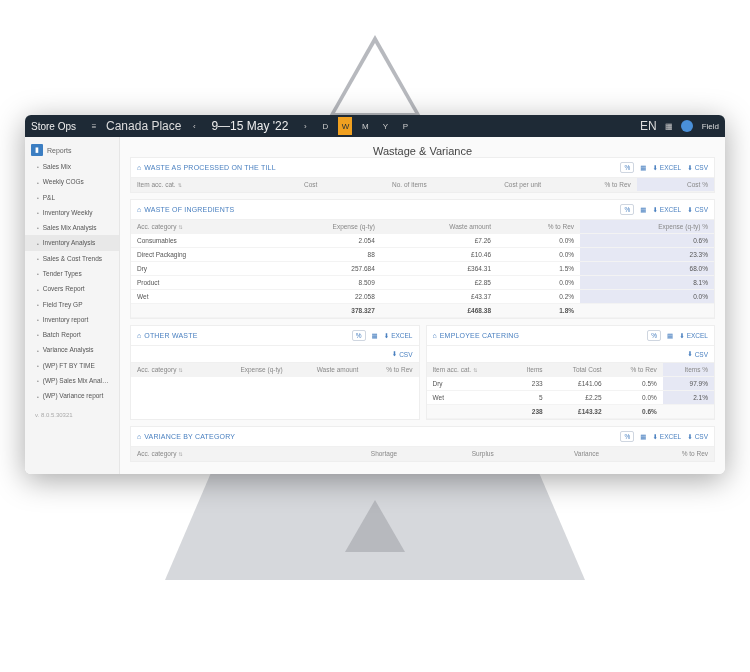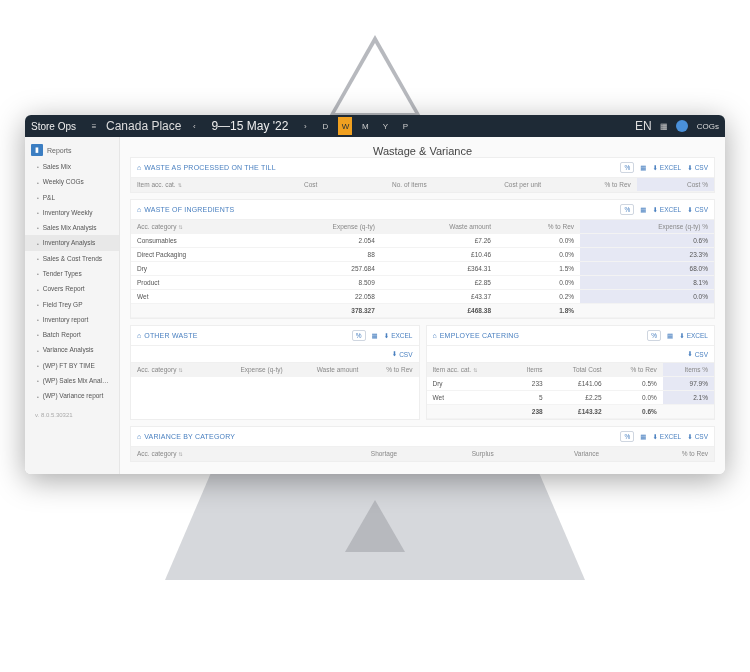--- a/index.html
+++ b/index.html
@@ -76,21 +76,21 @@
     <span class="nav-btn">›</span>
     <span class="period">D</span>
     <span class="period active">W</span>
     <span class="period">M</span>
     <span class="period">Y</span>
     <span class="period">P</span>
     <span class="spacer"></span>
     <span class="loc">EN</span>
     <span class="ico">▦</span>
     <span class="avatar"></span>
-    <span class="user">COGs</span>
+    <span class="user">Field</span>
   </div>
 
   <div class="body">
 
     <div class="side">
       <div class="side-top">
         <span class="sq">▮</span>
         <span>Reports</span>
       </div>
       <div class="side-item">Sales Mix</div>

